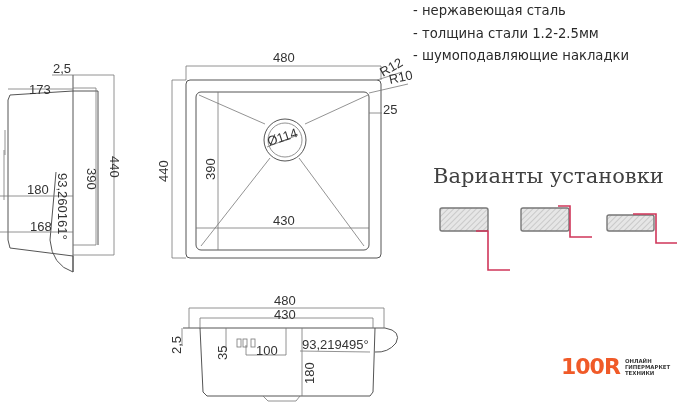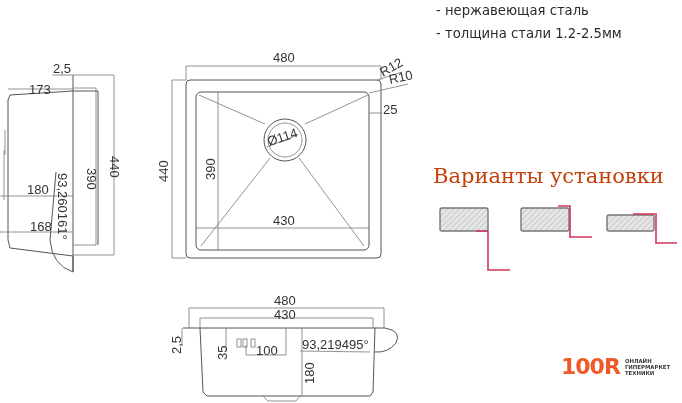--- a/index.html
+++ b/index.html
@@ -1,23 +1,23 @@
 <!DOCTYPE html>
 <html><head>
 <meta charset="utf-8">
 <style>
   html, body { margin: 0; padding: 0; background: #ffffff; }
   body { width: 682px; height: 403px; position: relative; overflow: hidden; font-family: "DejaVu Sans", sans-serif; }
   #drawing { position: absolute; left: 0; top: 0; width: 682px; height: 403px; }
   .dim { font-family: "Liberation Sans", sans-serif; font-size: 13px; fill: #333333; }
   .line { stroke: #555555; stroke-width: 1; fill: none; }
   .thin { stroke: #777777; stroke-width: 0.8; fill: none; }
-  .features { position: absolute; left: 436px; top: 0px; width: 246px; }
+  .features { position: absolute; left: 413px; top: 0px; width: 246px; }
   .feature { font-family: "DejaVu Sans", sans-serif; font-size: 13.2px; color: #2a2a2a; line-height: 22.5px; white-space: nowrap; }
-  .install-title { position: absolute; left: 433px; top: 164px; font-family: "DejaVu Serif", serif; font-size: 21px; color: #c2410c; white-space: nowrap; }
+  .install-title { position: absolute; left: 433px; top: 164px; font-family: "DejaVu Serif", serif; font-size: 21px; color: #404040; white-space: nowrap; }
   .logo { position: absolute; left: 555px; top: 354px; display: flex; align-items: center; background: #ffffff; padding: 2px 6px; }
   .logo-mark { font-family: "DejaVu Sans", sans-serif; font-weight: bold; font-size: 22px; letter-spacing: -1px; line-height: 22px; }
   .logo-sub { margin-left: 5px; font-family: "DejaVu Sans", sans-serif; font-weight: bold; font-size: 5.4px; line-height: 6.3px; color: #3a3a3a; }
 </style>
 </head>
 <body>
 
 <svg id="drawing" viewBox="0 0 682 403" xmlns="http://www.w3.org/2000/svg">
 
   <g>
@@ -114,20 +114,21 @@
   </g>
   <g>
     <rect x="607" y="215" width="47" height="16" rx="2" fill="url(#hatch)" stroke="#777777" stroke-width="1.4"></rect>
     <path d="M633,214 L656,214 L656,243 L677,243" stroke="#d0365a" stroke-width="1.6" fill="none"></path>
   </g>
 </svg>
 
 <div class="features">
   <div class="feature">- нержавеющая сталь</div>
   <div class="feature">- толщина стали 1.2-2.5мм</div>
+  <div class="feature">- шумоподавляющие накладки</div>
 </div>
 
 <div class="install-title">Варианты установки</div>
 
 <div class="logo">
   <span class="logo-mark" style="color:#f05a28">100R</span>
   <div class="logo-sub">
     <div>ОНЛАЙН</div>
     <div>ГИПЕРМАРКЕТ</div>
     <div>ТЕХНИКИ</div>

